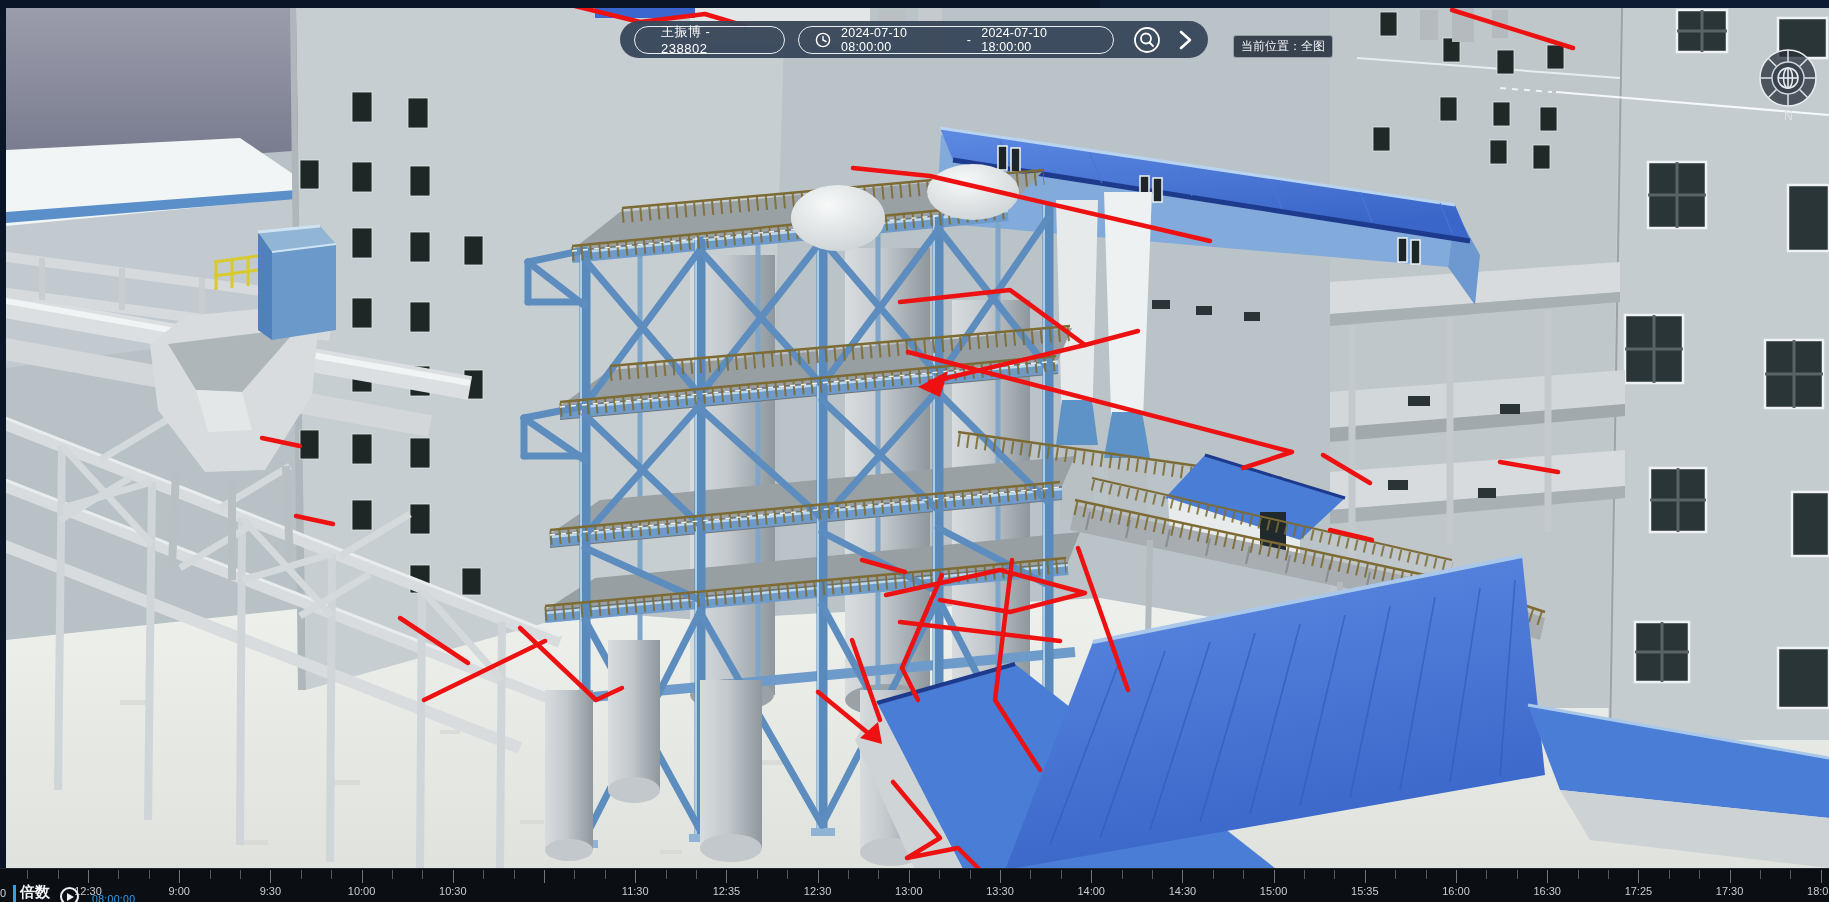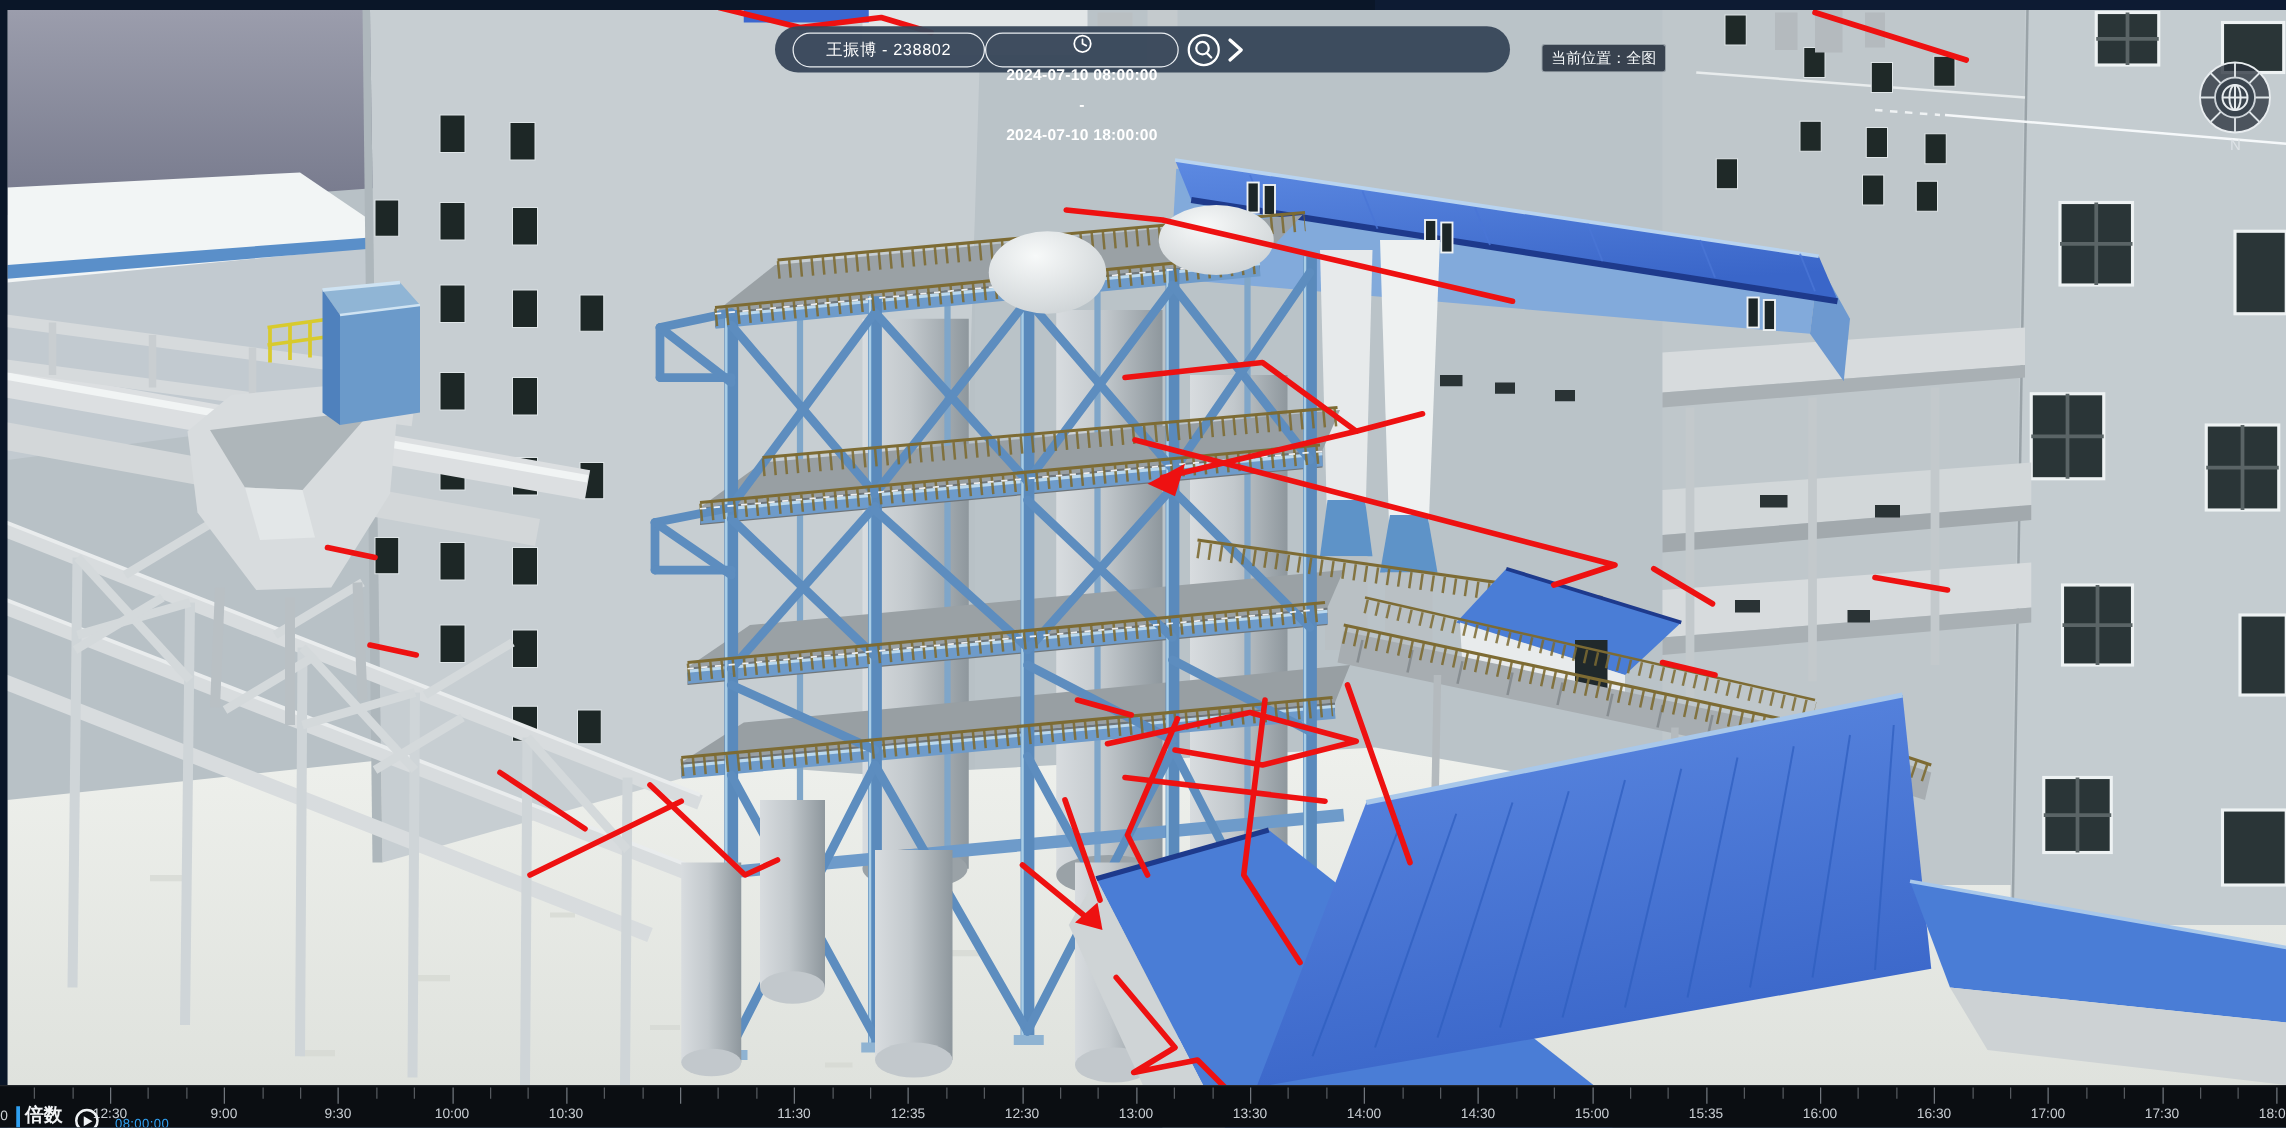--- a/index.html
+++ b/index.html
@@ -2,25 +2,25 @@
 <html><head>
 <meta charset="utf-8">
 <style>
   html,body{margin:0;padding:0;background:#0a1628;}
   .stage{position:relative;width:1829px;height:902px;overflow:hidden;background:#0a1628;
          font-family:"Liberation Sans",sans-serif;}
   .scene-svg{position:absolute;left:0;top:0;}
   
   .toolbar{position:absolute;left:620px;top:21px;width:588px;height:37px;
            background:rgba(56,71,90,0.96);border-radius:19px;display:flex;align-items:center;
-           padding:0 14px;box-sizing:border-box;z-index:20;}
+           gap:13px;padding:0 14px;box-sizing:border-box;z-index:20;}
   .pill{height:28px;border:1px solid #e9edf1;border-radius:15px;display:flex;align-items:center;
         color:#fff;box-sizing:border-box;}
   .pill.person{padding:0 26px;font-size:13px;letter-spacing:.5px;}
-  .pill.dates{padding:0 16px;gap:10px;font-size:12.5px;font-weight:bold;letter-spacing:.2px;flex-direction:column;}
+  .pill.dates{padding:0 16px;gap:10px;font-size:12.5px;font-weight:normal;letter-spacing:.2px;}
   .icon-btn{display:flex;align-items:center;justify-content:center;cursor:pointer;}
   .loc-badge{position:absolute;left:1233px;top:35px;background:rgba(38,48,62,0.88);
              border:1px solid rgba(230,236,240,0.55);border-radius:3px;color:#f2f5f7;
              font-size:12px;padding:2px 7px;z-index:20;white-space:nowrap;}
   
   .timeline{position:absolute;left:0;top:868px;width:1829px;height:34px;background:#0b0e12;
             border-top:1px solid #23262b;z-index:20;}
   .tick{position:absolute;top:1px;width:1px;background:#70767c;}
   .tick.major{height:13px;}
   .tick.minor{height:9px;background:#55595e;}
@@ -662,21 +662,21 @@
         <div class="tick minor" style="left: 1425.6px;"></div>
         <div class="tick major" style="left: 1456px;"></div>
         <div class="tick-label" style="left: 1456px;">16:00</div>
         <div class="tick minor" style="left: 1486.4px;"></div>
         <div class="tick minor" style="left: 1516.8px;"></div>
         <div class="tick major" style="left: 1547.2px;"></div>
         <div class="tick-label" style="left: 1547.2px;">16:30</div>
         <div class="tick minor" style="left: 1577.6px;"></div>
         <div class="tick minor" style="left: 1608px;"></div>
         <div class="tick major" style="left: 1638.4px;"></div>
-        <div class="tick-label" style="left: 1638.4px;">17:00</div>
+        <div class="tick-label" style="left: 1638.4px;">17:25</div>
         <div class="tick minor" style="left: 1668.8px;"></div>
         <div class="tick minor" style="left: 1699.2px;"></div>
         <div class="tick major" style="left: 1729.6px;"></div>
         <div class="tick-label" style="left: 1729.6px;">17:30</div>
         <div class="tick minor" style="left: 1760px;"></div>
         <div class="tick minor" style="left: 1790.4px;"></div>
         <div class="tick major" style="left: 1820.8px;"></div>
         <div class="tick-label" style="left: 1820.8px;">18:00</div>
       </div>
   <div class="pb-accent"></div>

